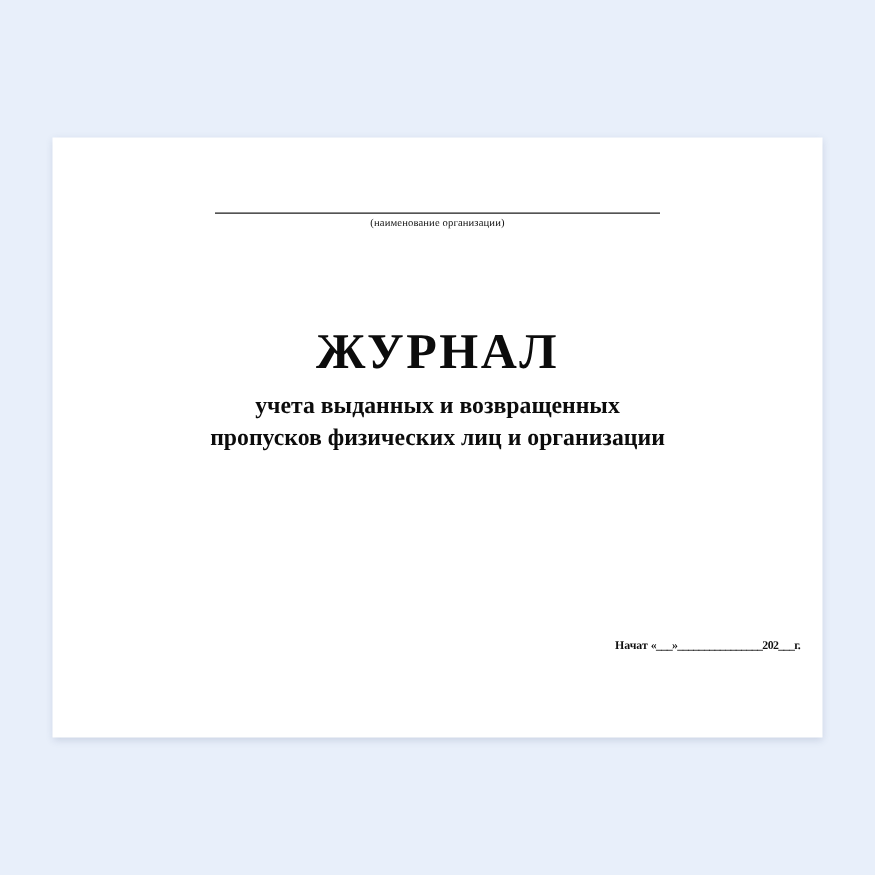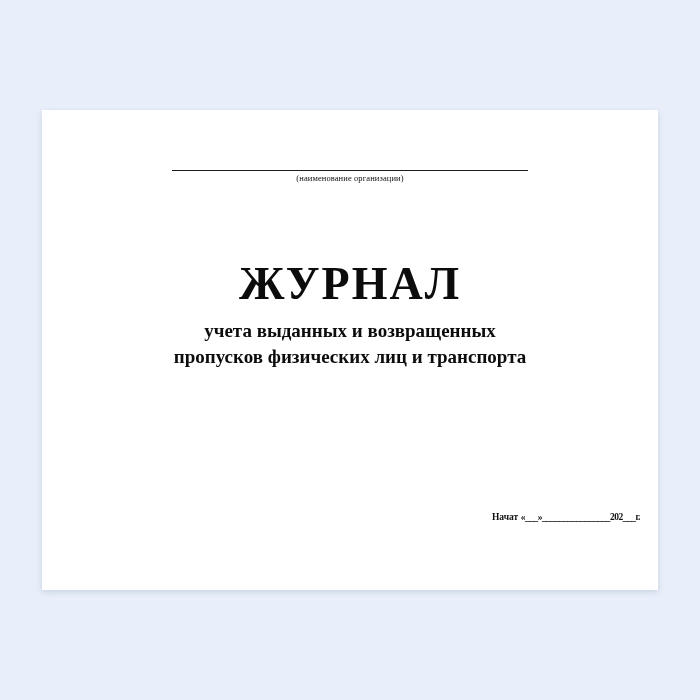--- a/index.html
+++ b/index.html
@@ -57,21 +57,21 @@
   .title-block {
     position: absolute;
     left: 0;
     right: 0;
     top: 150px;
     text-align: center;
   }
   .main-title {
     font-family: "Liberation Serif", serif;
     font-weight: bold;
-    font-size: 46px;
+    font-size: 40px;
     letter-spacing: 2px;
     color: #0c0c0c;
     line-height: 1.05;
   }
   .subtitle {
     font-family: "Liberation Serif", serif;
     font-weight: bold;
     font-size: 19px;
     color: #0c0c0c;
     line-height: 1.35;
@@ -111,21 +111,21 @@
 
     <div class="org-block">
       <div class="org-rule"></div>
       <div class="org-caption">(наименование организации)</div>
     </div>
 
     <div class="title-block">
       <div class="main-title">ЖУРНАЛ</div>
       <div class="subtitle">
         <span class="line1">учета выданных и возвращенных</span>
-        <span class="line2">пропусков физических лиц и транспорта</span>
+        <span class="line2">пропусков физических лиц и организации</span>
       </div>
     </div>
 
     <div class="dates-block">
       <div class="date-row">
         <span class="lbl">Начат</span>
         <span class="fill">«___»________________202___г.</span>
       </div>
     </div>
 

